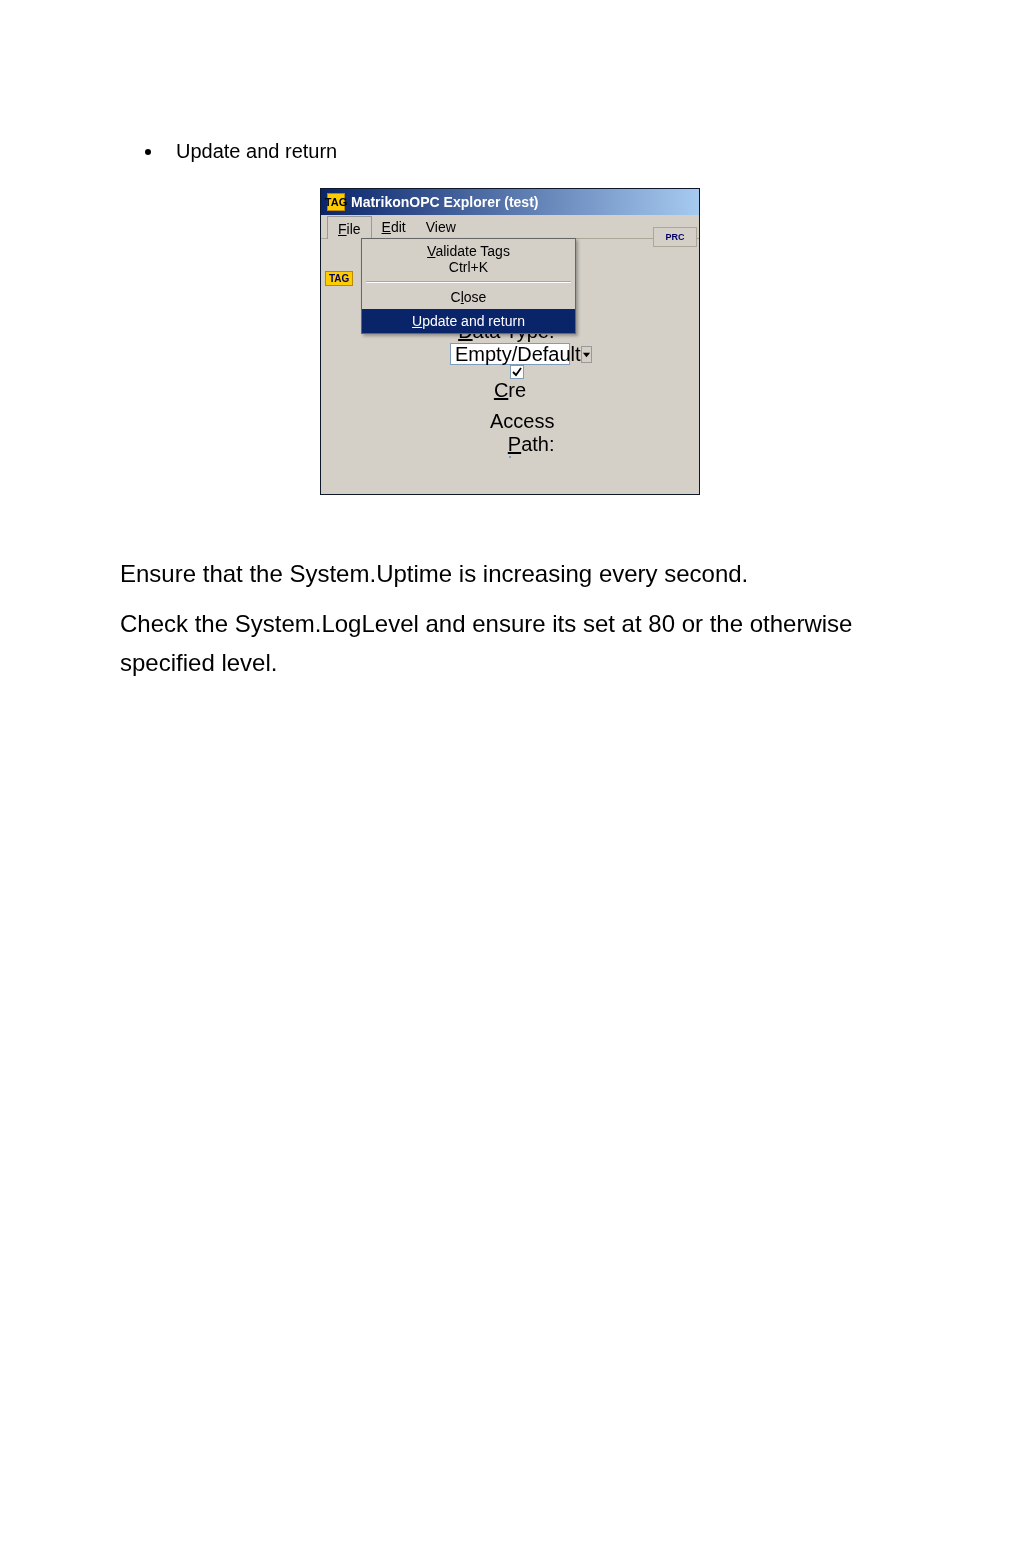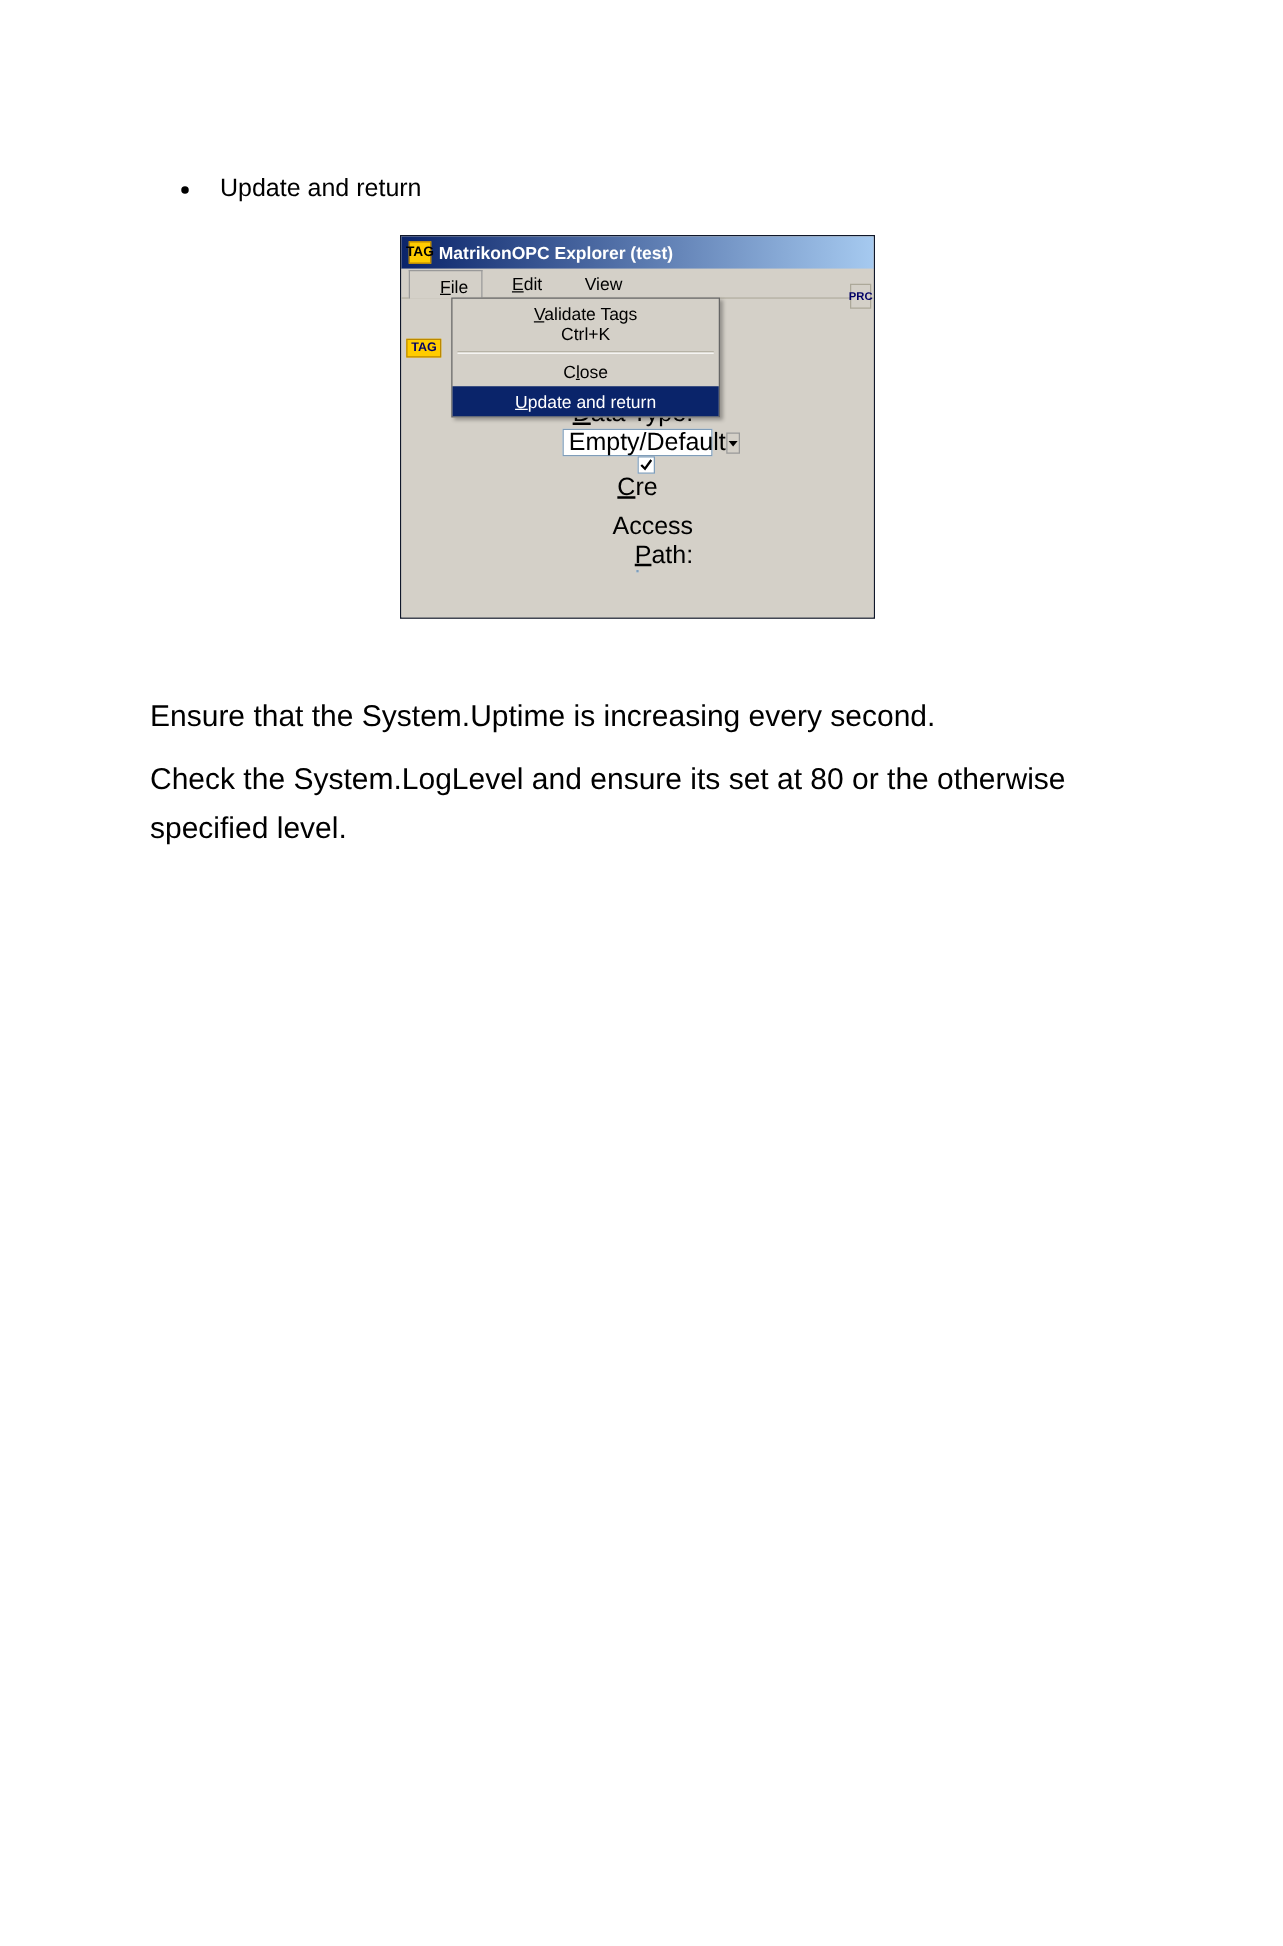--- a/index.html
+++ b/index.html
@@ -73,21 +73,21 @@
     border: 1px solid #b80;
   }
   .menubar {
     height: 24px;
     display: flex; align-items: stretch;
     background: #d4d0c8;
     padding: 0 6px;
     border-bottom: 1px solid #aca899;
   }
   .menubar .menu-item {
-    padding: 4px 10px 0 24px;
+    padding: 4px 10px 0 10px;
     cursor: default;
   }
   .menubar .menu-item.open {
     background: #d4d0c8;
     border: 1px solid #999; border-bottom: none;
     position: relative; top: 1px;
   }
   .dropdown {
     position: absolute;
     left: 40px; top: 49px;
@@ -150,21 +150,21 @@
     margin: 0 4px 0 18px;
   }
   .checkbox svg { width:10px; height:10px; }
   .tag-bit {
     position: absolute; left: 4px; top: 32px;
     font-size: 10px; font-weight: bold;
     background: #fc0; color:#006; padding: 1px 3px; border:1px solid #b80;
   }
   .partial-toolbar {
     position: absolute; right: 2px; top: -12px;
-    width: 17px; height: 20px;
+    width: 44px; height: 20px;
     background: #d4d0c8; border:1px solid #aca899;
     display:flex; align-items:center; justify-content:center;
     font-size:9px; color:#006; font-weight:bold;
   }
   .body-text {
     font-size: 24px;
     line-height: 1.6;
     margin: 12px 0;
   }
   .footer {

